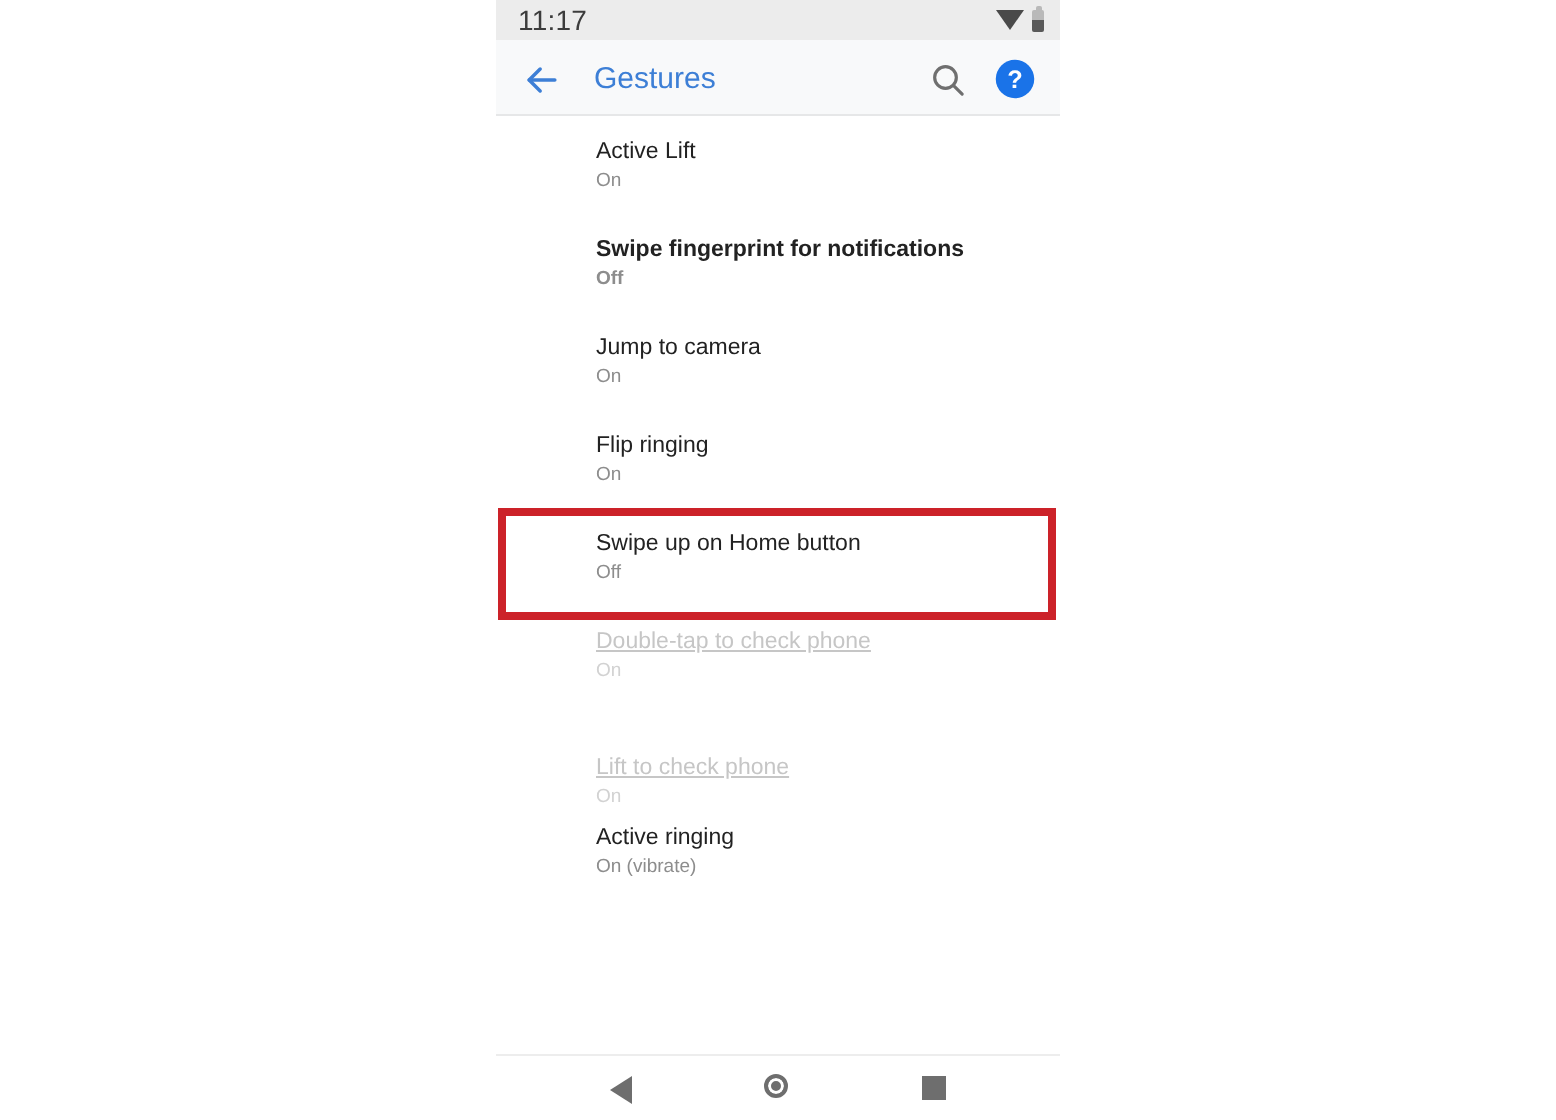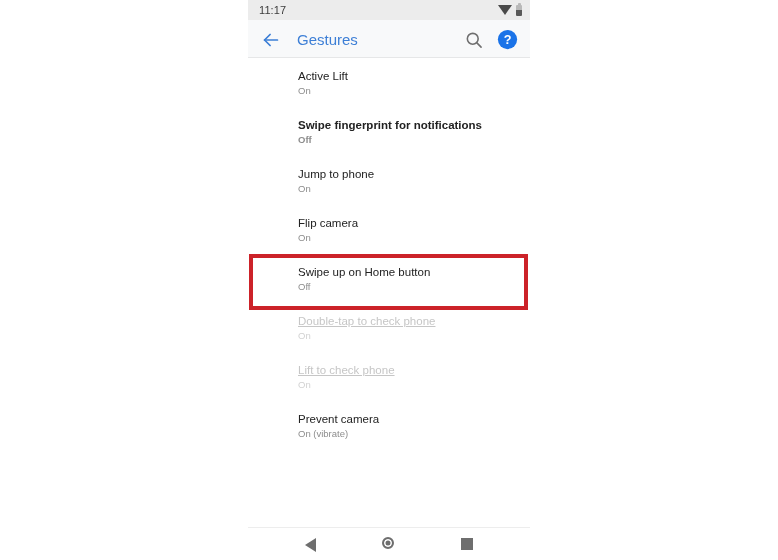--- a/index.html
+++ b/index.html
@@ -30,21 +30,21 @@
     position: absolute;
     left: 0; top: 0;
     width: 282px;
     height: 20px;
     background: #ececec;
   }
   #status-time {
     position: absolute;
     left: 11px;
     top: 4px;
-    font-size: 11px;
+    font-size: 14px;
     color: #3c3c3c;
     letter-spacing: 0.1px;
     line-height: 12px;
   }
   #status-icons {
     position: absolute;
     right: 8px;
     top: 4px;
     display: flex;
     align-items: center;
@@ -266,46 +266,46 @@
       <div class="item-title">Active Lift</div>
       <div class="item-subtitle">On</div>
     </div>
 
     <div class="list-item" style="top:49px;font-weight:bold;">
       <div class="item-title">Swipe fingerprint for notifications</div>
       <div class="item-subtitle">Off</div>
     </div>
 
     <div class="list-item" style="top:98px;">
-      <div class="item-title">Jump to phone</div>
+      <div class="item-title">Jump to camera</div>
       <div class="item-subtitle">On</div>
     </div>
 
     <div class="list-item" style="top:147px;">
-      <div class="item-title">Flip camera</div>
+      <div class="item-title">Flip ringing</div>
       <div class="item-subtitle">On</div>
     </div>
 
     <div class="list-item" style="top:196px;">
       <div class="item-title">Swipe up on Home button</div>
       <div class="item-subtitle">Off</div>
     </div>
 
     <div class="list-item disabled" style="top:245px;">
       <div class="item-title">Double-tap to check phone</div>
       <div class="item-subtitle">On</div>
     </div>
 
-    <div class="list-item disabled" style="top:294px;">
+    <div class="list-item disabled" style="top:308px;">
       <div class="item-title">Lift to check phone</div>
       <div class="item-subtitle">On</div>
     </div>
 
     <div class="list-item" style="top:343px;">
-      <div class="item-title">Prevent camera</div>
+      <div class="item-title">Active ringing</div>
       <div class="item-subtitle">On (vibrate)</div>
     </div>
 
   </div>
 
   <div id="nav-bar">
     <div class="nav-btn" id="nav-back">
       <span class="nav-back-glyph"></span>
     </div>
     <div class="nav-btn" id="nav-home">

